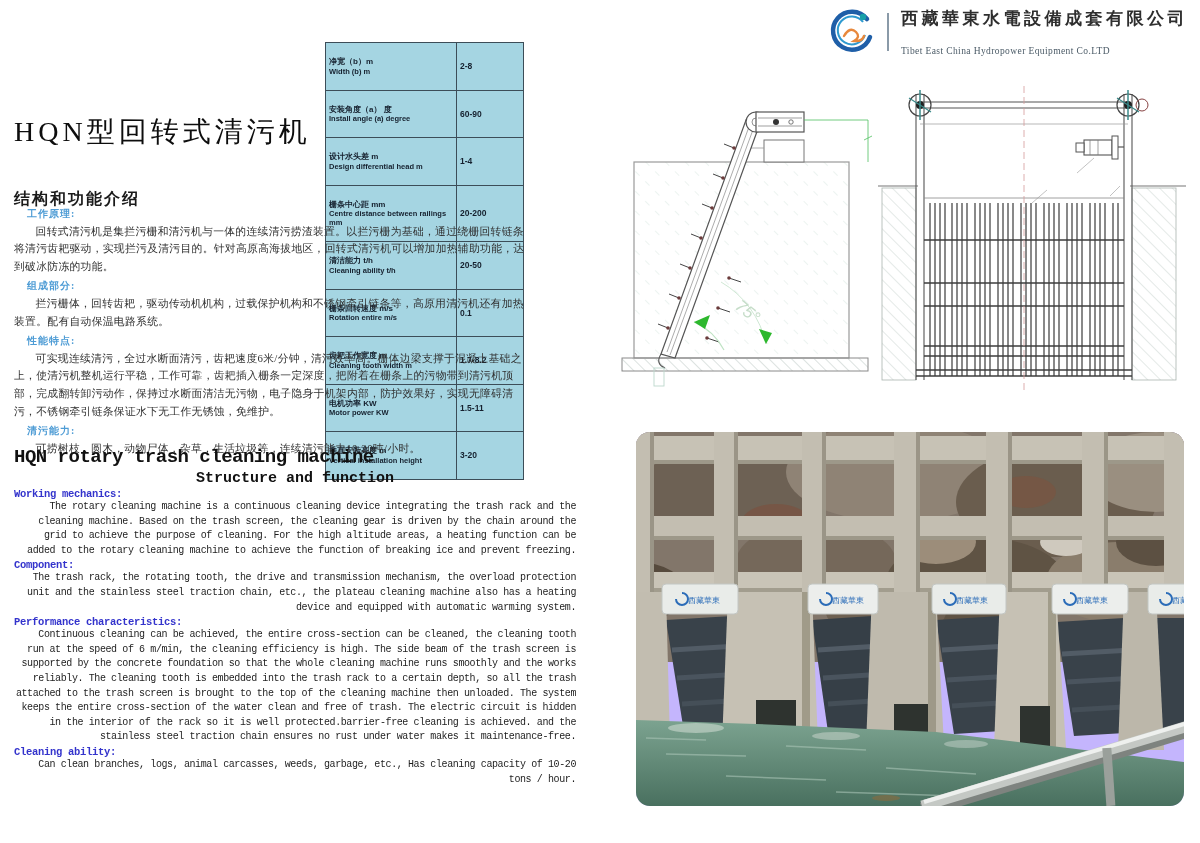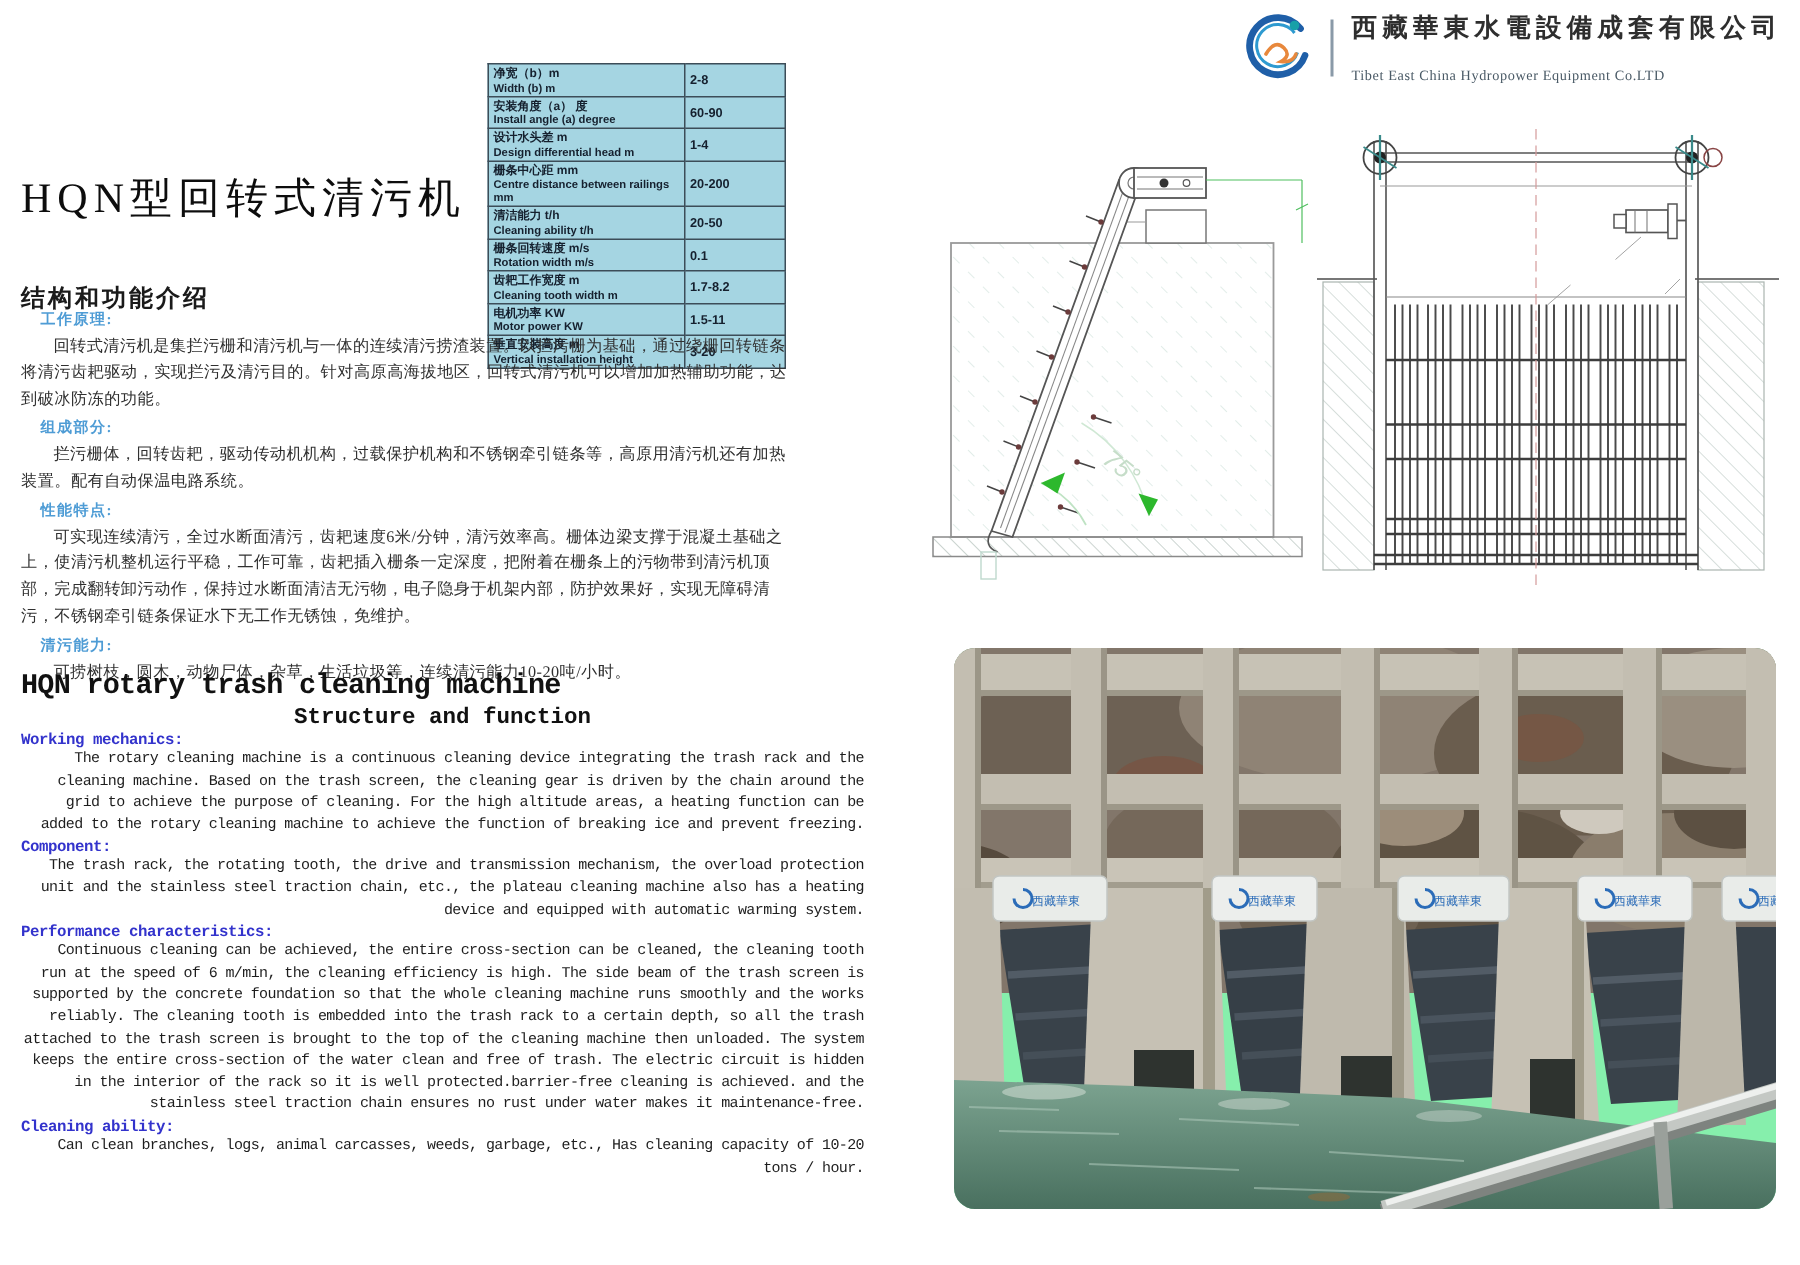--- a/index.html
+++ b/index.html
@@ -11,21 +11,21 @@
   .logo-area{position:absolute;top:7px;right:12px;display:flex;align-items:center;gap:12px;}
   .logo-divider{width:2px;height:38px;background:#8a9aa8;}
   .logo-text .zh{font-family:"Liberation Serif",serif;font-size:17px;font-weight:bold;
                  letter-spacing:3.5px;color:#2e2e2e;white-space:nowrap;}
   .logo-text .en{font-family:"Liberation Serif",serif;font-size:9.5px;color:#4a5a66;
                  letter-spacing:.4px;margin-top:16px;white-space:nowrap;}
 
   
   table.spec{position:absolute;left:325px;top:42px;width:196px;border-collapse:collapse;
              background:#a5d5e2;table-layout:fixed;}
-  table.spec td{border:1px solid #3c4d58;padding:1px 3px;vertical-align:middle;}
+  table.spec td{border:1px solid #3c4d58;padding:14px 3px;vertical-align:middle;}
   td.param{width:124px;}
   td.val{width:60px;font-weight:bold;font-size:8.5px;color:#15202e;}
   .p-zh{font-size:8px;font-weight:bold;color:#15202e;line-height:9.5px;}
   .p-en{font-size:7.5px;font-weight:bold;color:#15202e;line-height:9px;}
 
   
   .cn-title{position:absolute;left:14px;top:94px;font-family:"Liberation Serif",serif;
             font-size:28px;font-weight:500;letter-spacing:4px;color:#0d0d0d;}
   .cn-subtitle{position:absolute;left:14px;top:176px;font-family:"Liberation Serif",serif;
                font-size:16px;letter-spacing:2px;color:#1a1a1a;}
@@ -42,21 +42,21 @@
   .en-body h3{margin:1px 0 0 0;font-size:10.5px;font-weight:bold;color:#3333cc;letter-spacing:-.3px;}
   .en-body p{margin:0;font-size:10px;line-height:14.6px;letter-spacing:-.4px;text-indent:2ch;text-align:right;}
 
   
   .drawing{position:absolute;}
   .drawing-side{left:606px;top:82px;}
   .drawing-front{left:872px;top:78px;}
 
   
   .photo{position:absolute;left:636px;top:432px;width:548px;height:374px;
-         border-radius:14px;overflow:hidden;background:#86efac;}
+         border-radius:14px;overflow:hidden;background:#c4b5fd;}
 </style>
 </head>
 <body>
 
 <div class="page">
 
   <div class="logo-area">
     <svg width="46" height="46" viewBox="0 0 46 46">
       <path d="M38,10 A19 19 0 1 0 41,28" fill="none" stroke="#1f5fa8" stroke-width="4.5" stroke-linecap="round"></path>
       <path d="M34,13 A14 14 0 1 0 36,26" fill="none" stroke="#2e9ad0" stroke-width="2"></path>
@@ -103,21 +103,21 @@
       <tr>
         <td class="param">
             <div class="p-zh">清洁能力 t/h</div>
             <div class="p-en">Cleaning ability t/h</div>
           </td>
         <td class="val">20-50</td>
         </tr>
       <tr>
         <td class="param">
             <div class="p-zh">栅条回转速度 m/s</div>
-            <div class="p-en">Rotation width m/s</div>
+            <div class="p-en">Rotation entire m/s</div>
           </td>
         <td class="val">0.1</td>
         </tr>
       <tr>
         <td class="param">
             <div class="p-zh">齿耙工作宽度 m</div>
             <div class="p-en">Cleaning tooth width m</div>
           </td>
         <td class="val">1.7-8.2</td>
         </tr>

